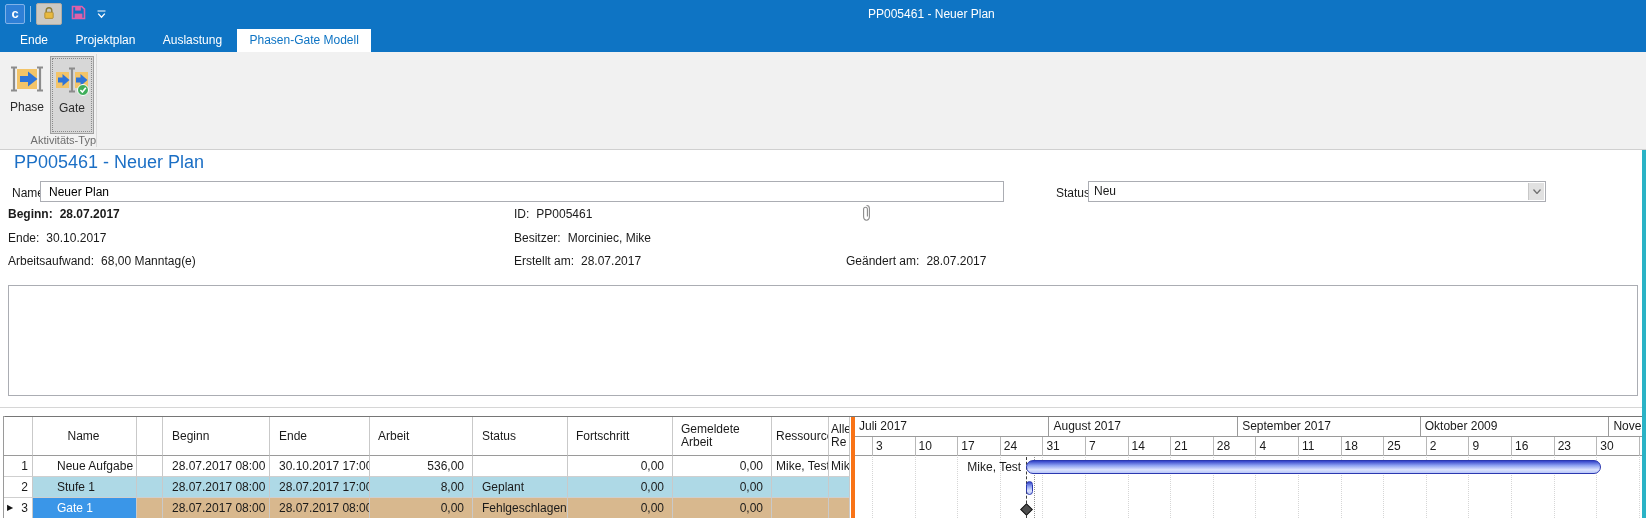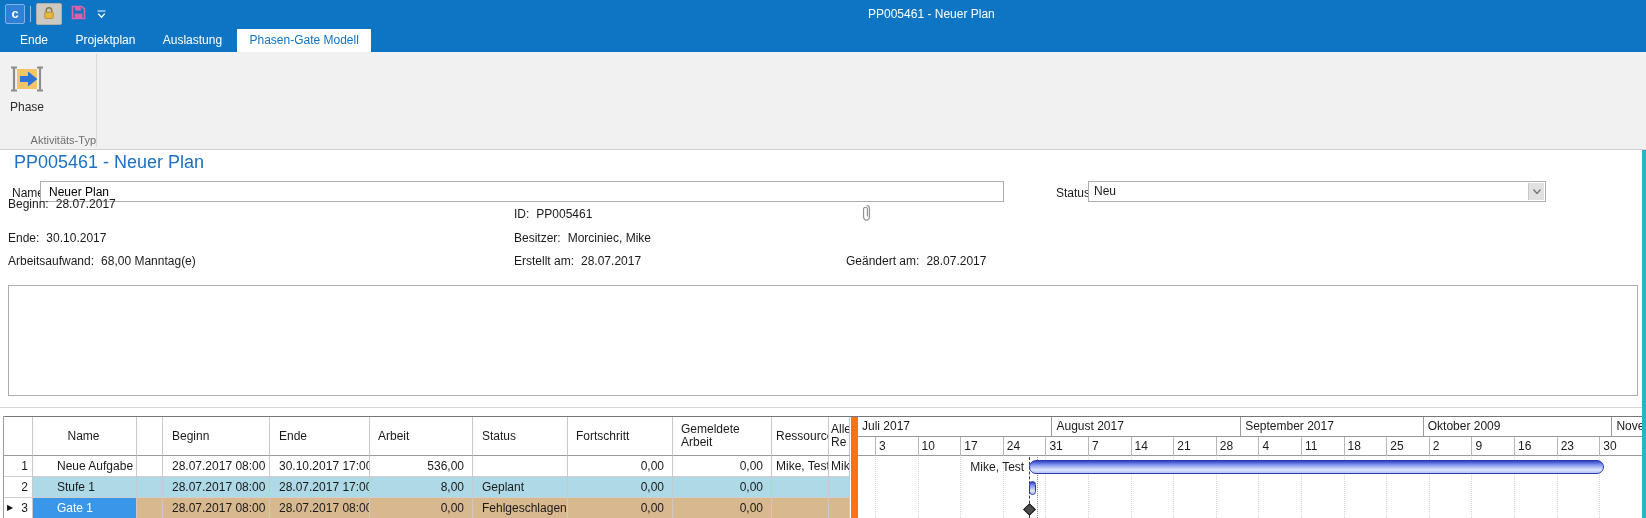--- a/index.html
+++ b/index.html
@@ -54,21 +54,21 @@
            border-bottom:1px solid #9a9a9a; display:flex; align-items:center; overflow:hidden;
            font-size:12px; line-height:13px; }
   .cell { position:absolute; height:21px; line-height:20px; border-right:1px solid #c9c9c9;
           border-bottom:1px solid #cfcfcf; overflow:hidden; white-space:nowrap; font-size:12px; }
   .rowmarker { position:absolute; left:3px; top:0; font-size:8px; line-height:20px; color:#111; }
   .grid-top { position:absolute; left:3px; top:416px; width:1643px; height:1px; background:#767676; }
   .grid-left { position:absolute; left:3px; top:416px; width:2px; height:102px; background:#9a9a9a; }
 
   
   #gantt { position:absolute; left:851px; top:417px; width:795px; height:101px; background:#fff;
-           border-left:7px solid #f97316; overflow:hidden; }
+           border-left:4px solid #f97316; overflow:hidden; }
   .g-month { position:absolute; top:0; height:20px; line-height:19px; padding-left:4px; overflow:hidden;
              white-space:nowrap; border-bottom:1px solid #9a9a9a; font-size:12px; }
   .g-drow { position:absolute; top:20px; left:0; width:100%; height:19px; border-bottom:1px solid #9a9a9a; }
   .g-tick { position:absolute; top:20px; height:19px; width:40px; border-left:1px solid #b8b8b8;
             padding-left:3px; line-height:18px; overflow:hidden; font-size:12px; }
   .g-grid { position:absolute; top:40px; height:61px; width:1px; border-left:1px dotted #d6d6d6; }
   .g-today { position:absolute; top:40px; height:61px; width:1px; border-left:1px dashed #3c3c3c; z-index:5; }
   .g-guide { position:absolute; top:40px; height:61px; width:1px; border-left:1px dotted #949494; z-index:4; }
   .g-bar { position:absolute; height:14px; border:1px solid #2b38b0; border-radius:7px; z-index:6;
            background:linear-gradient(180deg,#3242c8 0%,#8fa3f2 38%,#dbe2fd 72%,#b9c7f9 100%); }
@@ -128,40 +128,56 @@
           <rect x="7" y="6" width="20" height="20" fill="#f3c468"></rect>
           <g stroke="#8c8c8c" stroke-width="2.2" fill="none">
             <path d="M4 4.5 v23 M1 4.5 h6 M1 27.5 h6"></path>
             <path d="M30 4.5 v23 M27 4.5 h6 M27 27.5 h6"></path>
           </g>
           <path d="M10 13 h8 v-4.5 l9.5 7.5 -9.5 7.5 V19 h-8 z" fill="#2e74d8"></path>
         </svg>
       </span>
       <div class="rlbl">Phase</div>
     </div>
+    <div class="rbtn pressed" style="left:50px;width:44px;">
+      <span class="ric">
+        <svg width="36" height="32" viewBox="0 0 36 32">
+          <rect x="2" y="8" width="13" height="16" fill="#f3c468"></rect>
+          <rect x="21" y="8" width="13" height="16" fill="#f3c468"></rect>
+          <g stroke="#8c8c8c" stroke-width="2.2" fill="none">
+            <path d="M18 4.5 v23 M15 4.5 h6 M15 27.5 h6"></path>
+          </g>
+          <path d="M4 13.5 h4.5 v-3.5 l7 6 -7 6 v-3.5 H4 z" fill="#2e74d8"></path>
+          <path d="M22 13.5 h4.5 v-3.5 l7 6 -7 6 v-3.5 H22 z" fill="#2e74d8"></path>
+          <circle cx="29" cy="26" r="5.5" fill="#3fae5a" stroke="#ffffff" stroke-width="1"></circle>
+          <path d="M26.4 26 l2 2 3.4 -4.2" stroke="#ffffff" stroke-width="1.6" fill="none"></path>
+        </svg>
+      </span>
+      <div class="rlbl">Gate</div>
+    </div>
     <div class="rgroup">Aktivitäts-Typ</div>
     <div class="rsep"></div>
   </div>
 
   <div class="pagetitle">PP005461 - Neuer Plan</div>
 
   <span class="flabel" style="left:12px;top:186px;">Name</span>
   <input class="tinput" style="left: 40px; top: 181px; width: 964px;" value="Neuer Plan">
 
   <span class="flabel" style="left:1056px;top:186px;">Status</span>
   <div class="selectbox" style="left:1088px;top:181px;width:458px;">
     <span class="val">Neu</span>
     <span class="arrow">
       <svg width="8" height="5" viewBox="0 0 8 5">
         <path d="M0.5 0.5 l3.5 4 3.5 -4" fill="none" stroke="#707070" stroke-width="1.3"></path>
       </svg>
     </span>
   </div>
 
-  <div class="meta" style="left:8px;top:197px;">
+  <div class="meta" style="left:8px;top:207px;font-weight:bold;">
     <span class="mlabel">Beginn:</span><span class="mvalue">28.07.2017</span>
   </div>
   <div class="meta" style="left:514px;top:207px;">
     <span class="mlabel">ID:</span><span class="mvalue">PP005461</span>
   </div>
   <span class="abs" style="left:862px;top:204px;">
     <svg width="9" height="18" viewBox="0 0 9 18">
       <path d="M4.5 1.5 c1.6 0 2.9 1.2 2.9 2.9 v8.2 c0 2.2 -1.3 3.6 -2.9 3.6 s-2.9 -1.4 -2.9 -3.6 V5.2 c0 -1.1 0.8 -2 1.9 -2 s1.9 0.9 1.9 2 v7.3" fill="none" stroke="#8a8a8a" stroke-width="1.1"></path>
     </svg>
   </span>

